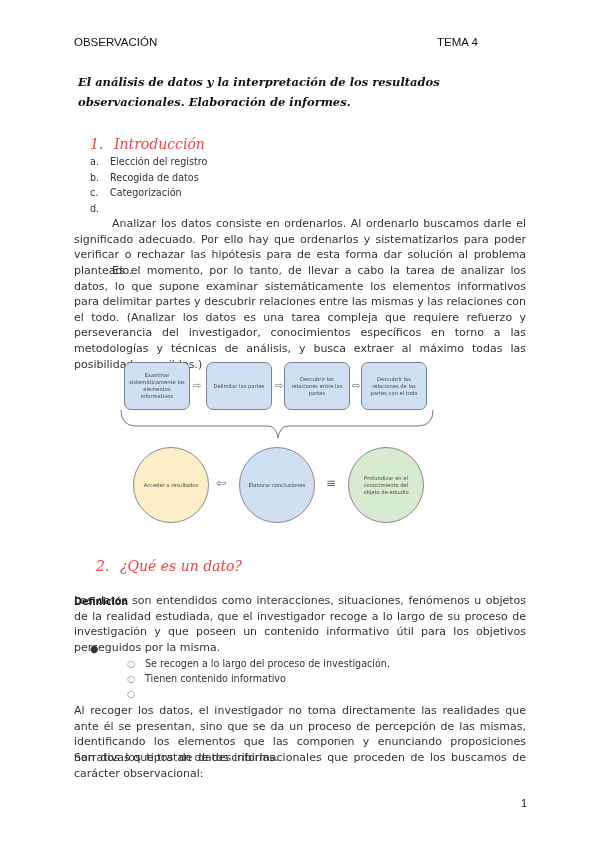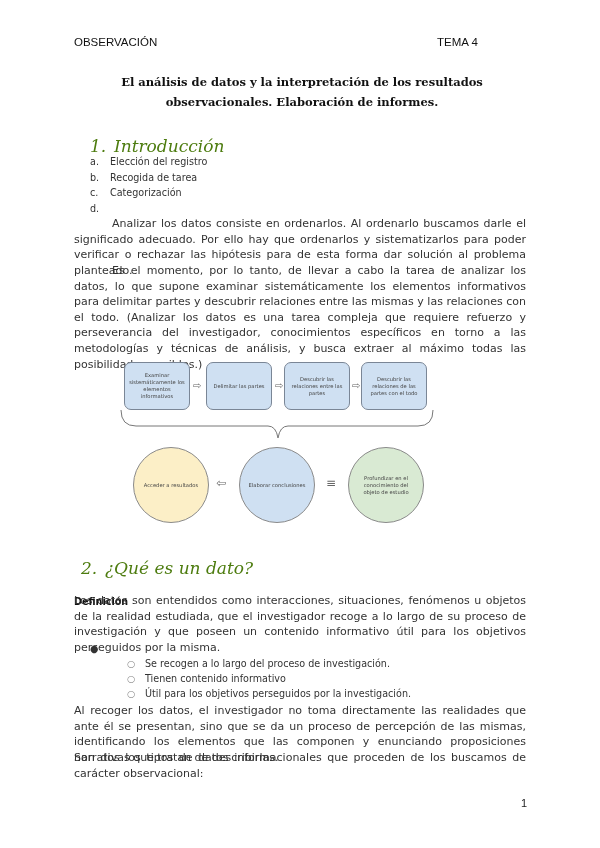--- a/index.html
+++ b/index.html
@@ -1,22 +1,22 @@
 <!DOCTYPE html>
 <html><head>
   <meta charset="utf-8">
   <style>
     html, body { margin: 0; padding: 0; background: #ffffff; }
     body { width: 600px; height: 848px; position: relative; overflow: hidden; font-family: "DejaVu Sans", sans-serif; color: #222; }
     .page { position: absolute; left: 0; top: 0; width: 588px; height: 848px; }
     .hdr { position: absolute; top: 36px; font-family: "Liberation Sans", sans-serif; font-size: 11.5px; color: #111; }
     .hdr-left { left: 74px; }
     .hdr-right { left: 437px; }
-    .title { position: absolute; top: 72px; left: 78px; width: 448px; text-align: center; font-family: "DejaVu Serif", serif; font-weight: bold; font-size: 11.5px; line-height: 20px; color: #111; }
-    .h1 { position: absolute; font-family: "DejaVu Serif", serif; font-style: italic; font-size: 17px; color: #4d7c0f; }
+    .title { position: absolute; top: 72px; left: 78px; width: 448px; text-align: left; font-family: "DejaVu Serif", serif; font-style: italic; font-weight: bold; font-size: 11.5px; line-height: 20px; color: #111; }
+    .h1 { position: absolute; font-family: "DejaVu Serif", serif; font-style: italic; font-size: 14px; color: #ef4444; }
     .h1 .num { display: inline-block; width: 24px; }
     .list { position: absolute; left: 90px; font-size: 9.6px; line-height: 15.6px; color: #333; }
     .list .row { display: flex; }
     .list .mk { width: 20px; }
     .para { position: absolute; left: 74px; width: 452px; font-size: 11px; line-height: 15.6px; color: #333; text-align: justify; }
     .para.indent { text-indent: 38px; }
     .bold-h { position: absolute; left: 74px; font-size: 9.6px; font-weight: bold; color: #111; }
     .bul { position: absolute; font-size: 9.6px; line-height: 15.6px; color: #333; }
     .bul .dot { position: absolute; left: -22px; }
     .pnum { position: absolute; left: 521px; top: 797px; font-family: "Liberation Sans", sans-serif; font-size: 11px; color: #222; }
@@ -38,21 +38,21 @@
     <span class="num">1.</span><span>Introducción</span>
   </div>
 
   <div class="list" style="top:154px;">
     <div class="row">
         <span class="mk">a.</span>
         <span>Elección del registro</span>
       </div>
     <div class="row">
         <span class="mk">b.</span>
-        <span>Recogida de tarea</span>
+        <span>Recogida de datos</span>
       </div>
     <div class="row">
         <span class="mk">c.</span>
         <span>Categorización</span>
       </div>
     <div class="row">
         <span class="mk">d.</span>
       </div>
   </div>
 
@@ -72,37 +72,37 @@
       <path d="M3 2 Q3 18 18 18 L150 18 Q158 18 160 30 Q162 18 170 18 L300 18 Q315 18 315 2" fill="none" stroke="#777" stroke-width="1"></path>
     </svg>
 
     <div class="circle" style="left:133px; background:#fcefc7;">Acceder a resultados</div>
     <div class="sym" style="left:216px;">⇦</div>
     <div class="circle" style="left:239px; background:#cfe0f2;">Elaborar conclusiones</div>
     <div class="sym" style="left:326px;">≡</div>
     <div class="circle" style="left:348px; background:#d9ead3;">Profundizar en el conocimiento del objeto de estudio</div>
   </div>
 
-  <div class="h1" style="left:81px; top:558px;">
+  <div class="h1" style="left:96px; top:558px;">
     <span class="num">2.</span><span>¿Qué es un dato?</span>
   </div>
 
   <div class="bold-h" style="top:596px;">Definición</div>
   <div class="para" style="top:593px;">Los datos son entendidos como interacciones, situaciones, fenómenos u objetos de la realidad estudiada, que el investigador recoge a lo largo de su proceso de investigación y que poseen un contenido informativo útil para los objetivos perseguidos por la misma.</div>
 
   <div class="bul" style="left:110px; top:641px;">
     <span class="dot" style="left:-20px;">●</span>
   </div>
   <div class="bul" style="left:145px; top:656px;">
     <span class="dot" style="left:-18px; color:#888;">○</span><span>Se recogen a lo largo del proceso de investigación.</span>
   </div>
   <div class="bul" style="left:145px; top:671px;">
     <span class="dot" style="left:-18px; color:#888;">○</span><span>Tienen contenido informativo</span>
   </div>
   <div class="bul" style="left:145px; top:686px;">
-    <span class="dot" style="left:-18px; color:#888;">○</span><span>Útil para los objetivos perseguidos por la investigación.</span>
+    <span class="dot" style="left:-18px; color:#888;">○</span>
   </div>
 
   <div class="para" style="top:703px;">Al recoger los datos, el investigador no toma directamente las realidades que ante él se presentan, sino que se da un proceso de percepción de las mismas, identificando los elementos que las componen y enunciando proposiciones narrativas que tratan de describirlas.</div>
   <div class="para" style="top:750px;">Son dos los tipos de datos informacionales que proceden de los buscamos de carácter observacional:</div>
 
   <div class="pnum">1</div>
 </div>
 
 </body></html>

